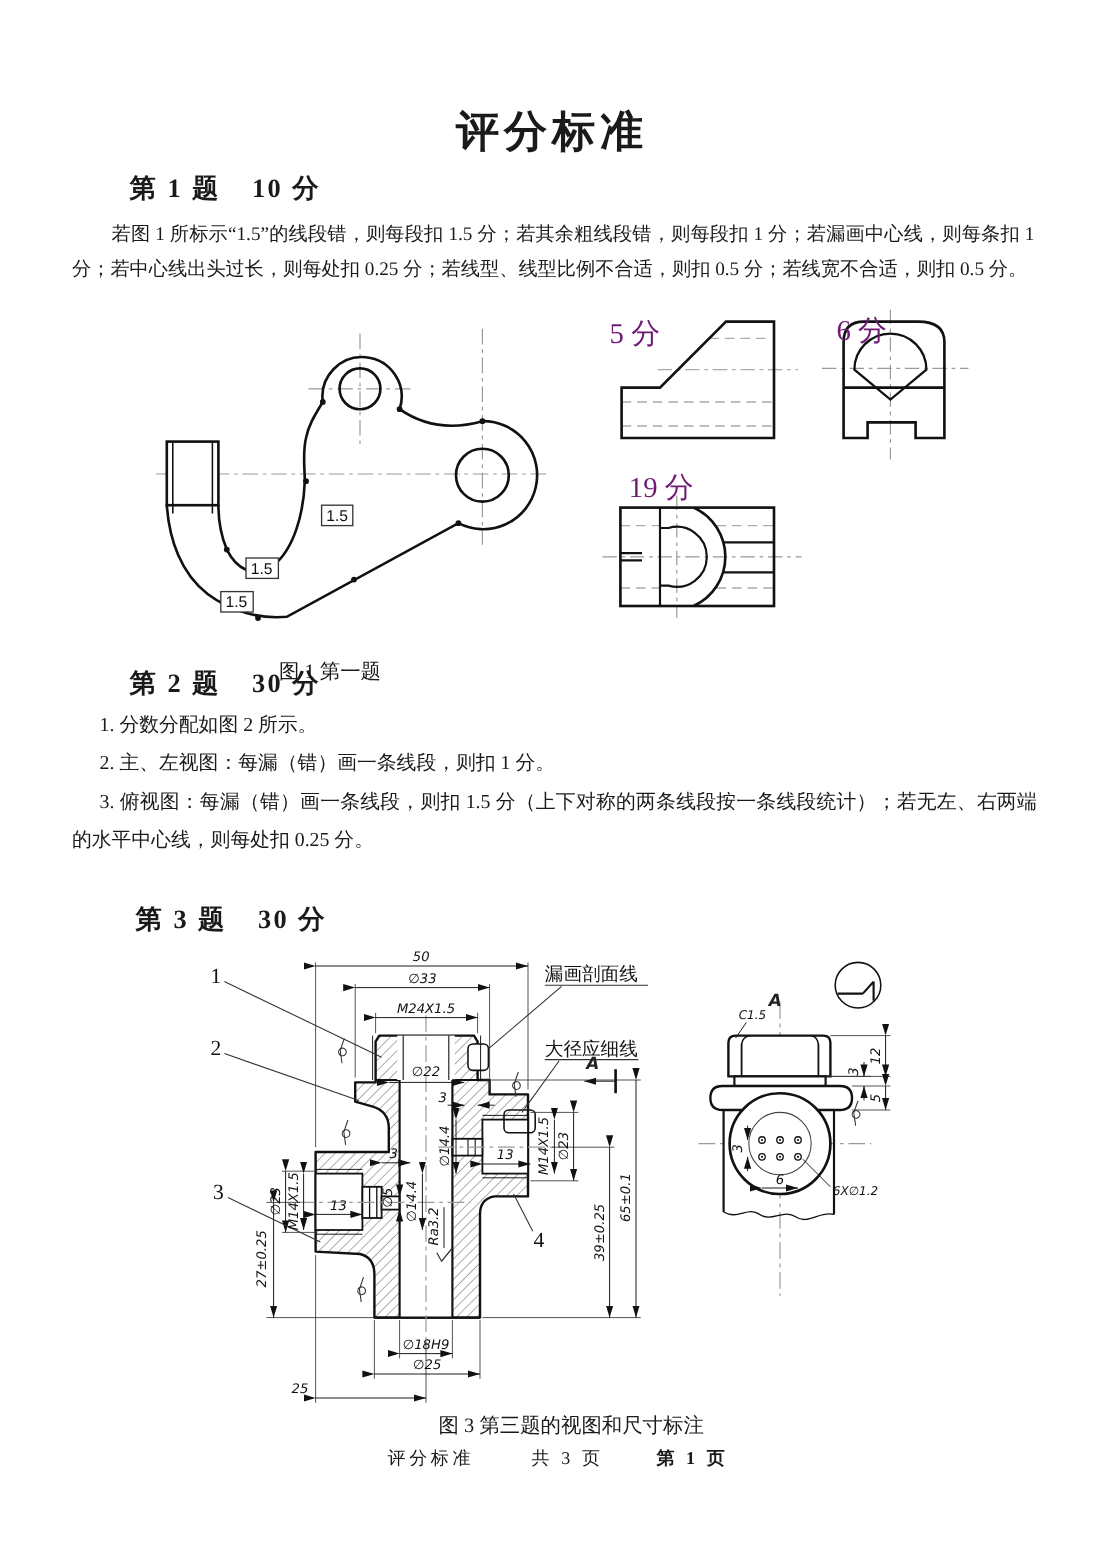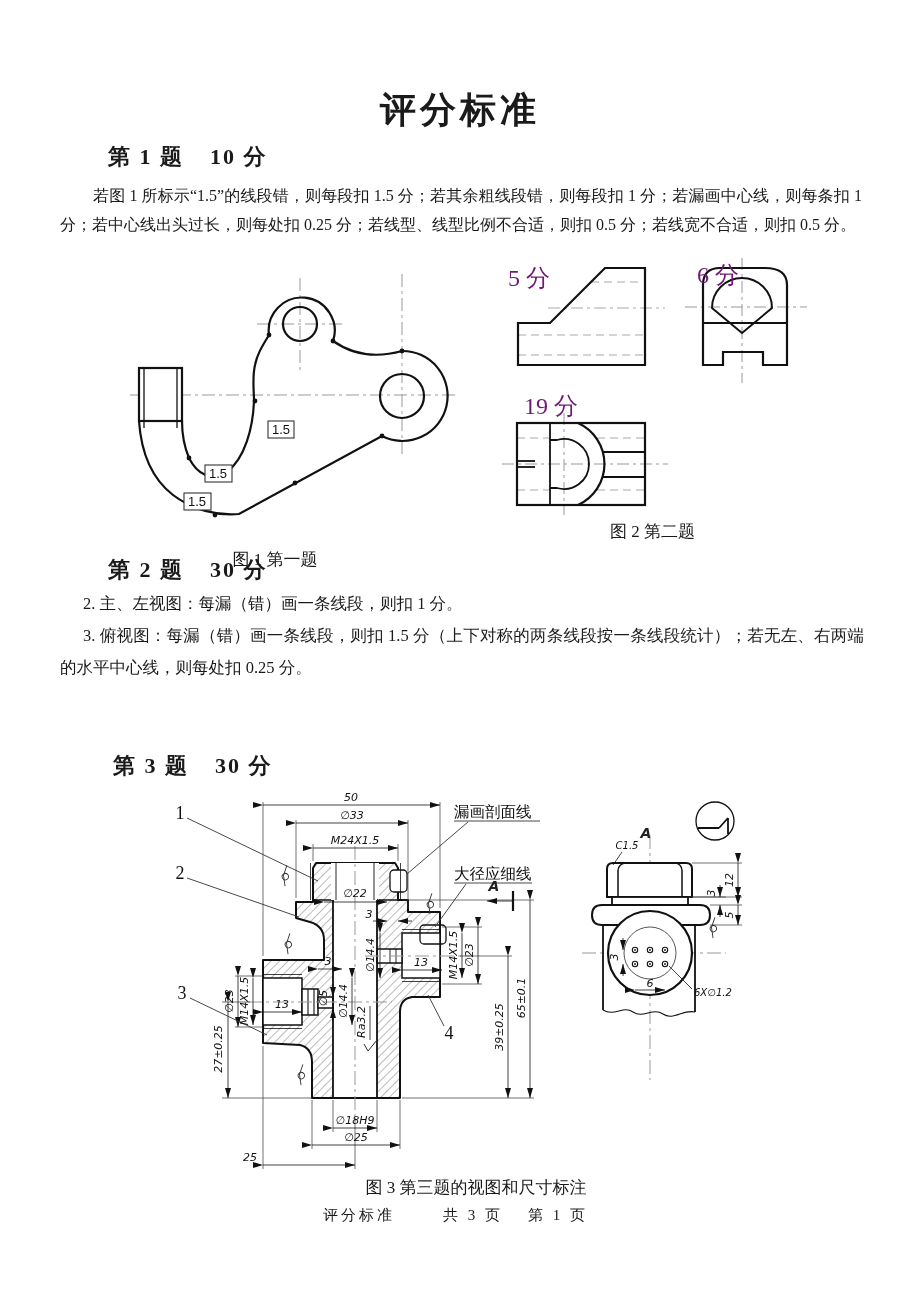--- a/index.html
+++ b/index.html
@@ -114,26 +114,26 @@
           <path d="M22,209 H40"></path>
           <path d="M108,194 H150"></path>
           <path d="M108,219 H150"></path>
       </g>
       <path d="M83,165 A45,45 0 0 1 83,247" stroke="#111" stroke-width="2.2" fill="none"></path>
     </g>
   </svg>
   <div class="abs scorelab" style="left:508px;top:262px;">5 分</div>
   <div class="abs scorelab" style="left:697px;top:259px;">6 分</div>
   <div class="abs scorelab" style="left:480px;top:390px;margin-left:44px;">19 分</div>
-  <div class="abs cap" style="left:545px;top:520px;width:215px;">图 2 第二题</div>
 
   <div class="abs h" style="left:108px;top:555px;">
     <span class="no">第 2 题</span><span class="sc">30 分</span>
   </div>
   <div class="abs list">
+    <p>1. 分数分配如图 2 所示。</p>
     <p>2. 主、左视图：每漏（错）画一条线段，则扣 1 分。</p>
     <p>3.  俯视图：每漏（错）画一条线段，则扣 1.5 分（上下对称的两条线段按一条线段统计）；若无左、右两端的水平中心线，则每处扣 0.25 分。</p>
   </div>
 
   <div class="abs h" style="left:113px;top:751px;">
     <span class="no">第 3 题</span><span class="sc">30 分</span>
   </div>
 
   <svg class="abs" style="left:70px;top:788px;" width="790" height="395" viewBox="0 0 790 395">
     <defs>
@@ -328,15 +328,15 @@
         <text class="dim" x="580" y="199" text-anchor="middle">6</text>
         <text class="dimS" x="624" y="208">6X∅1.2</text>
       </g>
     </g>
   </svg>
 
   <div class="abs cap" style="left:16px;top:1176px;width:920px;">图 3 第三题的视图和尺寸标注</div>
 
   <div class="abs footer-item" style="left:323px;top:1206px;">评分标准</div>
   <div class="abs footer-item" style="left:443px;top:1206px;">共 3 页</div>
-  <div class="abs footer-item" style="left:528px;top:1206px;">第 1 页</div>
+  <div class="abs footer-item" style="left:547px;top:1206px;font-weight:bold;">第 1 页</div>
 
 </div>
 
 </body></html>

